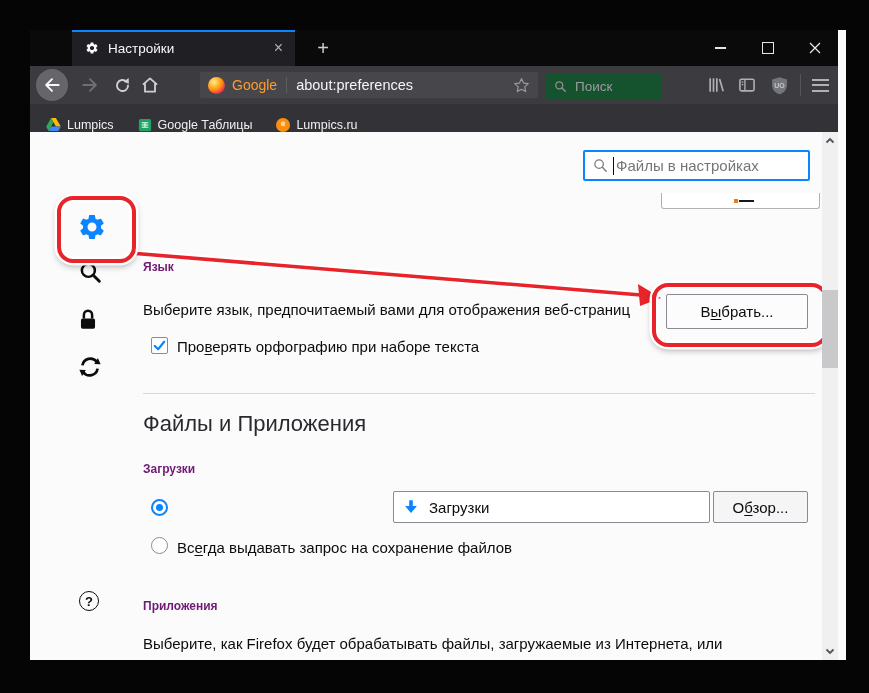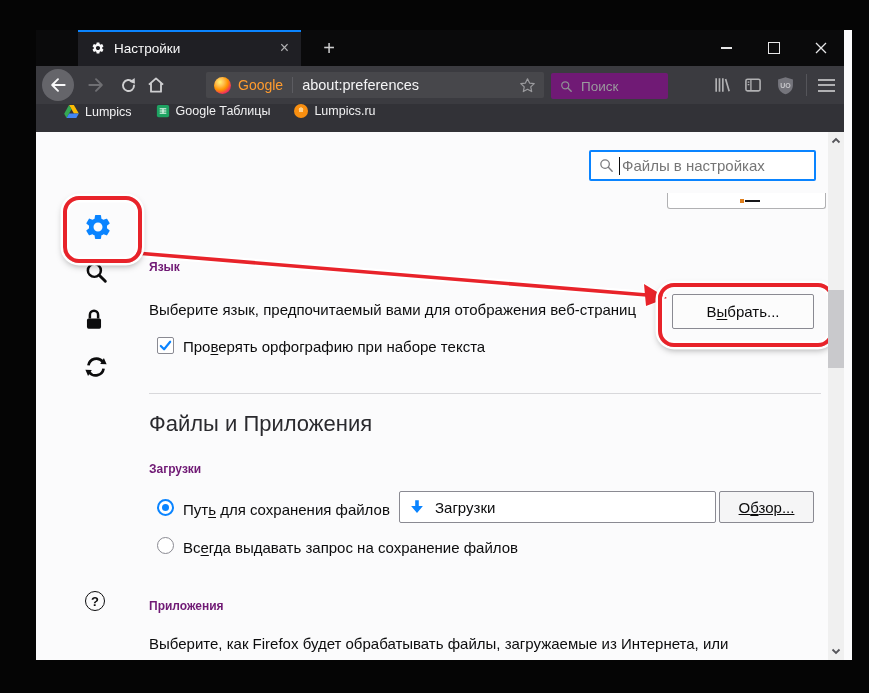--- a/index.html
+++ b/index.html
@@ -1,18 +1,18 @@
 <!DOCTYPE html>
 <html><head>
 <meta charset="utf-8">
 <style>
   html,body{margin:0;padding:0;}
   body{width:869px;height:693px;background:#050505;position:relative;overflow:hidden;
        font-family:"Liberation Sans",sans-serif;-webkit-font-smoothing:antialiased;}
-  .window{position:absolute;left:36px;top:30px;width:816px;height:630px;background:#fbfbfc;}
+  .window{position:absolute;left:30px;top:30px;width:816px;height:630px;background:#fbfbfc;}
 
   
   .titlebar{position:absolute;left:0;top:0;width:808px;height:36px;background:#0a0a0b;}
   .tab{position:absolute;left:42px;top:0;width:223px;height:36px;background:#1f1f24;
        box-shadow:inset 0 2px 0 #0a84ff;display:flex;align-items:center;}
   .tab-icon{margin-left:13px;display:flex;}
   .tab-title{color:#f9f9fa;font-size:13.5px;margin-left:9px;flex:1;}
   .tab-close{color:#b1b1b3;font-size:16px;margin-right:12px;line-height:1;}
   .newtab{position:absolute;left:276px;top:0;width:34px;height:36px;color:#cfcfd0;font-size:20px;
           display:flex;align-items:center;justify-content:center;font-weight:300;}
@@ -27,30 +27,30 @@
             background:#65656a;display:flex;align-items:center;justify-content:center;}
   .nav-ic{position:absolute;top:8px;width:22px;height:22px;display:flex;align-items:center;justify-content:center;}
   .urlbar{position:absolute;left:170px;top:6px;width:338px;height:26px;background:#47474b;border-radius:2px;
           display:flex;align-items:center;}
   .ff-logo{width:17px;height:17px;border-radius:50%;margin-left:8px;
            background:radial-gradient(circle at 35% 30%,#fff36e 0%,#ffbd4f 25%,#ff9500 48%,#f0325a 72%,#a7007a 96%);}
   .ff-brand{color:#ff9b2e;font-size:14px;margin-left:7px;}
   .url-sep{width:1px;height:16px;background:#5c5c61;margin:0 9px;}
   .url-text{color:#f5f5f6;font-size:14.5px;flex:1;}
   .url-star{margin-right:8px;display:flex;}
-  .searchbar{position:absolute;left:515px;top:7px;width:117px;height:26px;background:#701a75;border-radius:2px;
+  .searchbar{position:absolute;left:515px;top:7px;width:117px;height:26px;background:#14532d;border-radius:2px;
              display:flex;align-items:center;}
   .search-ph{color:#9b9b9e;font-size:13.5px;margin-left:7px;}
   .nb-sep{position:absolute;left:770px;top:8px;width:1px;height:22px;background:#55555a;}
   .burger{display:flex;flex-direction:column;gap:3.5px;}
   .burger div{width:17px;height:2px;background:#b1b1b3;}
 
   
   .bmbar{position:absolute;left:0;top:74px;width:808px;height:28px;background:#323237;
-         display:flex;align-items:flex-start;padding-left:28px;box-sizing:border-box;}
+         display:flex;align-items:flex-end;padding-left:16px;box-sizing:border-box;}
   .bm{display:flex;align-items:center;margin-right:24px;}
   .bm-label{color:#f1f1f2;font-size:12.5px;margin-left:6px;}
   .bm-orange{width:14px;height:14px;border-radius:50%;
              background:radial-gradient(circle at 50% 42%,#ffd089 0 22%,#f98f10 24% 100%);}
 
   
   .content{position:absolute;left:0;top:102px;width:808px;height:528px;background:#fbfbfc;overflow:hidden;
            color:#0c0c0d;}
   .sfield{position:absolute;left:553px;top:18px;width:227px;height:31px;background:#fff;
           border:2px solid #0a84ff;border-radius:2px;box-sizing:border-box;display:flex;align-items:center;}
@@ -77,21 +77,21 @@
   .radio{position:absolute;width:17px;height:17px;border-radius:50%;background:#fff;box-sizing:border-box;}
   .radio.on{border:2px solid #0a84ff;display:flex;align-items:center;justify-content:center;}
   .radio.on::after{content:"";width:7px;height:7px;border-radius:50%;background:#0a84ff;}
   .radio.off{border:1px solid #8a8a92;}
 
   .dl-field{position:absolute;left:363px;top:359px;width:317px;height:32px;background:#fff;
             border:1px solid #8a8a92;border-radius:2px;box-sizing:border-box;display:flex;align-items:center;}
   .dl-text{font-size:15px;margin-left:9px;}
   .btn{position:absolute;background:#fcfcfc;border:1px solid #8a8a92;border-radius:2px;box-sizing:border-box;
        display:flex;align-items:center;justify-content:center;font-size:15px;color:#0c0c0d;}
-  .btn-browse{left:683px;top:359px;width:95px;height:32px;background:#f5f5f6;text-decoration:underline;}
+  .btn-browse{left:683px;top:359px;width:95px;height:32px;background:#f5f5f6;}
   .btn-choose{left:636px;top:162px;width:142px;height:35px;}
   .ak{text-decoration:underline;text-underline-offset:2px;}
 
   
   .scrollbar{position:absolute;left:792px;top:0;width:16px;height:528px;background:#f0f0f0;}
   .sb-thumb{position:absolute;left:0;top:158px;width:16px;height:78px;background:#c9c9cc;}
   .sb-ar{position:absolute;left:3px;display:flex;}
 
   
   .ring{position:absolute;border:4px solid #e8232a;border-radius:16px;
@@ -274,21 +274,20 @@
         </svg>
     </div>
     <div class="p-body" style="left:147px;top:206px;"><span>Про</span><span class="ak">в</span><span>ерять орфографию при наборе текста</span></div>
 
     <div class="sep-line"></div>
 
     <div class="h-big">Файлы и Приложения</div>
     <div class="h-section" style="left:113px;top:330px;">Загрузки</div>
 
     <div class="radio on" style="left:121px;top:367px;"></div>
-    <div class="p-body" style="left:147px;top:369px;"><span>Пут</span><span class="ak">ь</span><span> для сохранения файлов</span></div>
 
     <div class="dl-field">
       <svg width="18" height="18" viewBox="0 0 20 20" style="margin-left:8px">
           <polygon points="8,2.5 12,2.5 12,9 16.5,9 10,16.8 3.5,9 8,9" fill="#0a84ff"></polygon>
         </svg>
       <span class="dl-text">Загрузки</span>
     </div>
     <div class="btn btn-browse">
         <span><span>О</span><span class="ak">б</span><span>зор...</span></span>
       </div>

